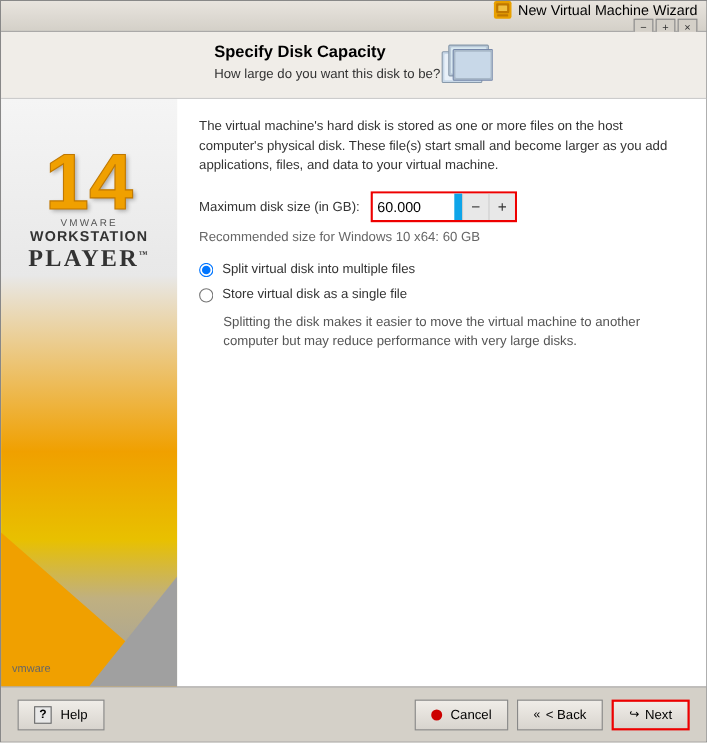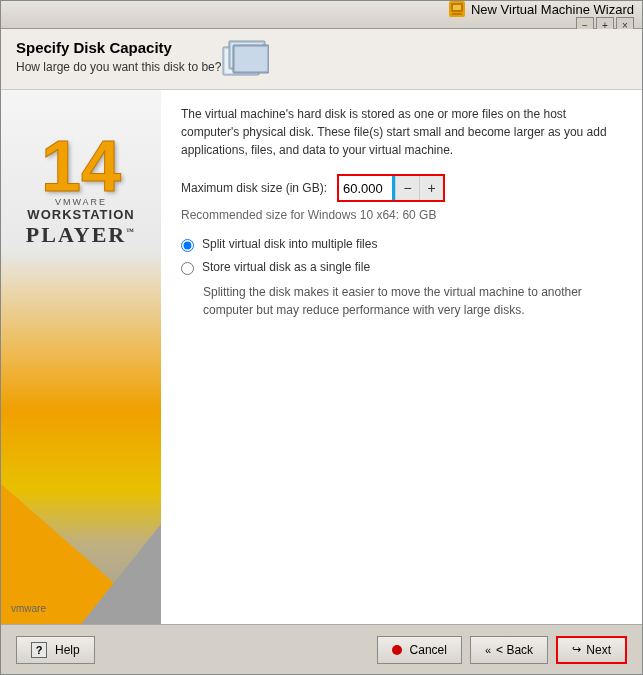--- a/index.html
+++ b/index.html
@@ -73,21 +73,21 @@
       font-size: 10px;
       cursor: pointer;
       color: #333;
     }
 
     .header-section {
       padding: 10px 15px 8px 15px;
       background: #f0ede8;
       border-bottom: 1px solid #ccc;
       display: flex;
-      justify-content: flex-start;
+      justify-content: center;
       align-items: flex-start;
     }
 
     .header-text h2 {
       font-size: 15px;
       font-weight: bold;
       color: #000;
       margin-bottom: 4px;
     }
 
@@ -234,24 +234,24 @@
     }
 
     .disk-size-control {
       display: flex;
       align-items: center;
       border: 2px solid #e00;
       background: #fff;
     }
 
     .disk-size-input {
-      width: 56px;
+      width: 81px;
       height: 24px;
       border: none;
-      border-right: 3px solid #0ea5e9;
+      border-right: 7px solid #0ea5e9;
       padding: 0 4px;
       font-size: 13px;
       outline: none;
       text-align: left;
     }
 
     .disk-size-btn {
       width: 24px;
       height: 24px;
       background: #e8e8e8;

